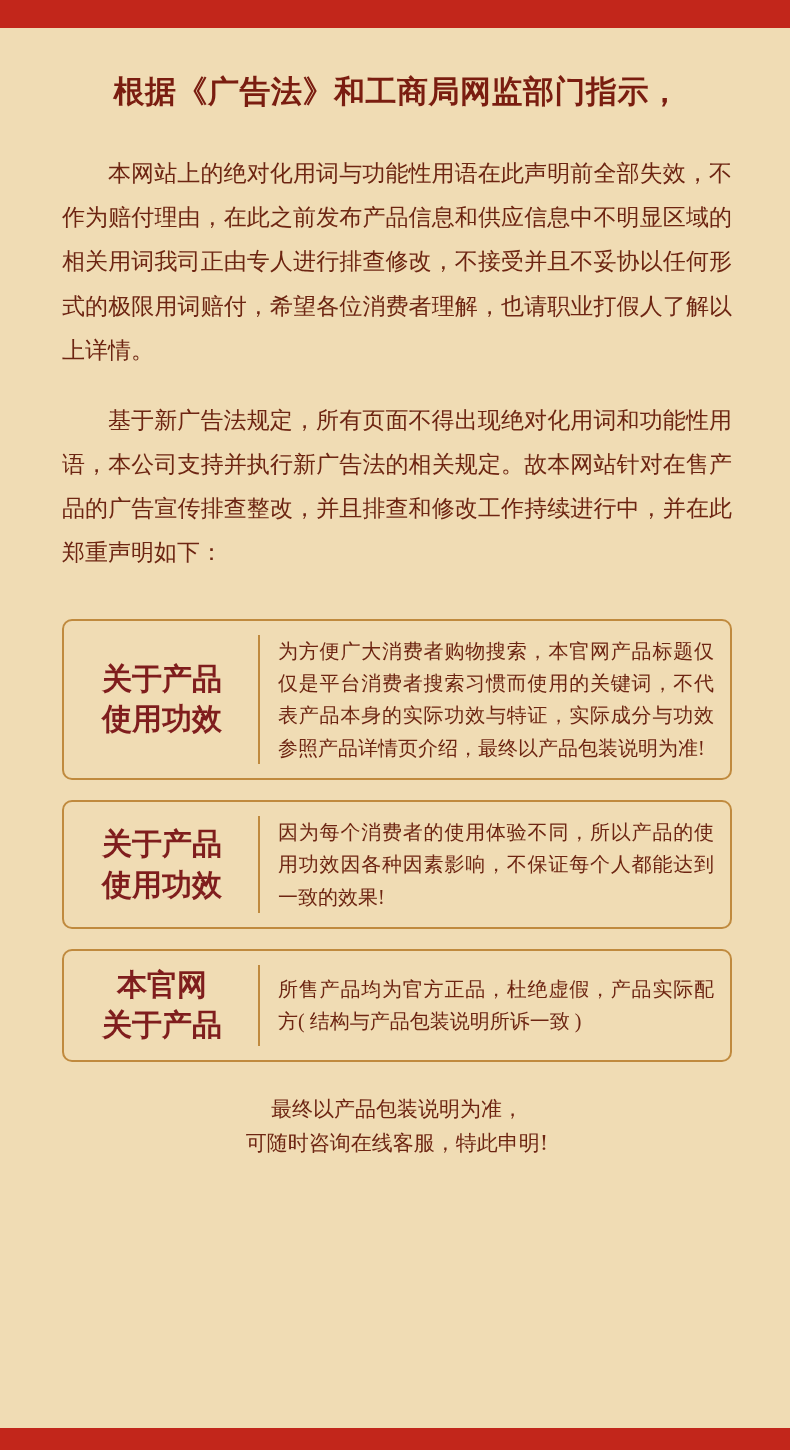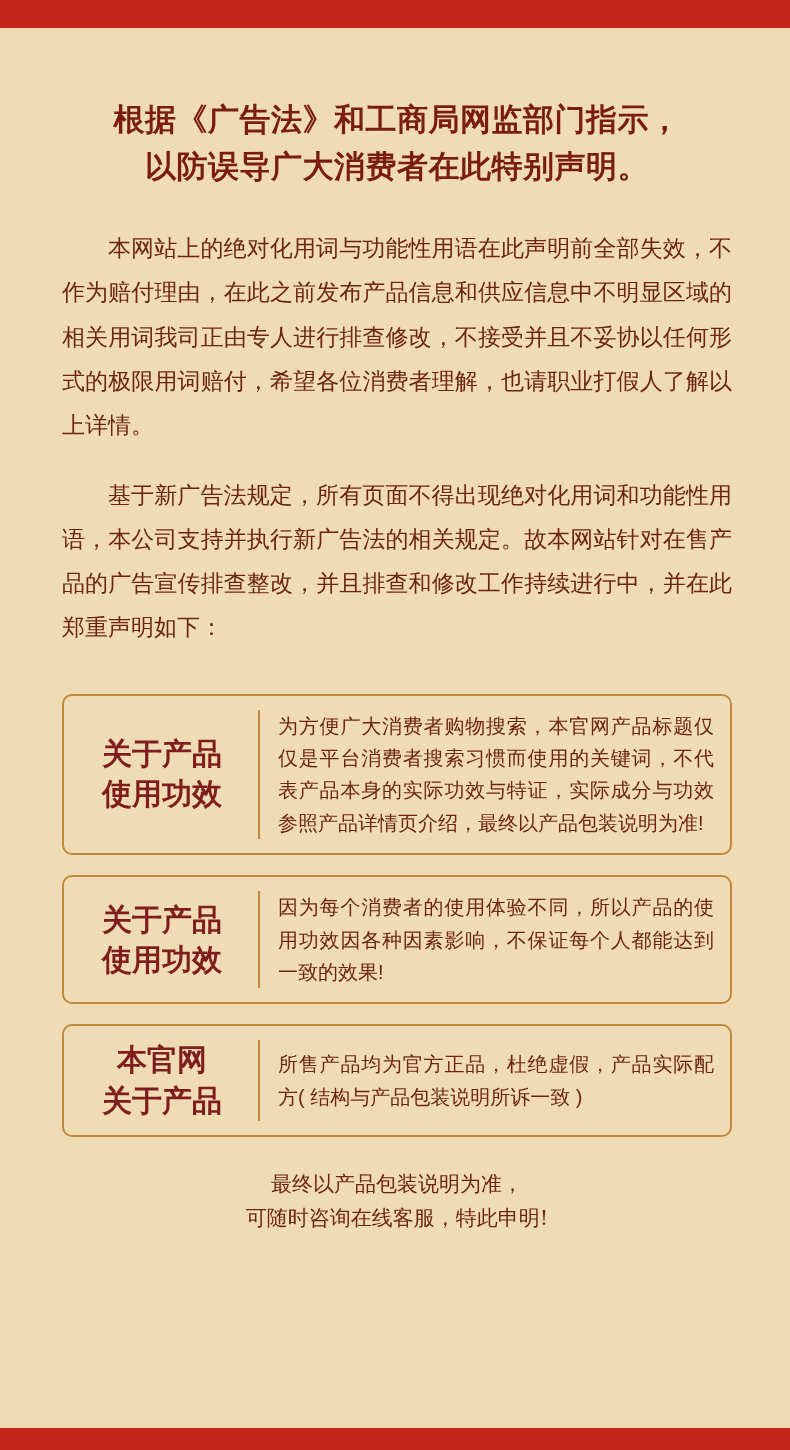--- a/index.html
+++ b/index.html
@@ -33,21 +33,20 @@
     height: 22px;
     background: #c2261b;
     flex: 0 0 auto;
   }
   .content {
     flex: 1 1 auto;
     padding: 40px 58px 0 62px;
     box-sizing: border-box;
     display: flex;
     flex-direction: column;
-    margin-top: 28px;
   }
   .headline {
     color: #7a1d10;
     font-size: 31px;
     font-weight: bold;
     line-height: 1.52;
     text-align: center;
     letter-spacing: 0.5px;
     margin: 0 0 6px 0;
     font-family: "DejaVu Serif", "Liberation Serif", serif;
@@ -103,21 +102,21 @@
   .card-body {
     flex: 1 1 auto;
     padding-left: 18px;
     color: #6d2512;
     font-size: 20px;
     line-height: 1.62;
     text-align: justify;
     text-justify: inter-ideograph;
     display: flex;
     align-items: center;
-    font-family: Liberation Sans, sans-serif;
+    font-family: Liberation Serif, serif;
   }
   .card.tall .card-title { font-size: 30px; }
   .footer {
     margin-top: 30px;
     text-align: center;
     color: #6d2512;
     font-size: 21px;
     line-height: 1.62;
     font-family: "DejaVu Serif", "Liberation Serif", serif;
     padding-bottom: 14px;
@@ -128,21 +127,20 @@
 <body>
 
 <div class="page">
 
   <div class="top-band"></div>
 
   <div class="content">
 
     <div class="headline">
       <span class="l1">根据《广告法》和工商局网监部门指示，</span>
-      <span class="l2">以防误导广大消费者在此特别声明。</span>
     </div>
 
     <p class="para second">本网站上的绝对化用词与功能性用语在此声明前全部失效，不作为赔付理由，在此之前发布产品信息和供应信息中不明显区域的相关用词我司正由专人进行排查修改，不接受并且不妥协以任何形式的极限用词赔付，希望各位消费者理解，也请职业打假人了解以上详情。</p>
     <p class="para first">基于新广告法规定，所有页面不得出现绝对化用词和功能性用语，本公司支持并执行新广告法的相关规定。故本网站针对在售产品的广告宣传排查整改，并且排查和修改工作持续进行中，并在此郑重声明如下：</p>
 
     <div class="cards">
 
       <div class="card tall">
         <div class="card-title">
           <span>关于产品</span>

